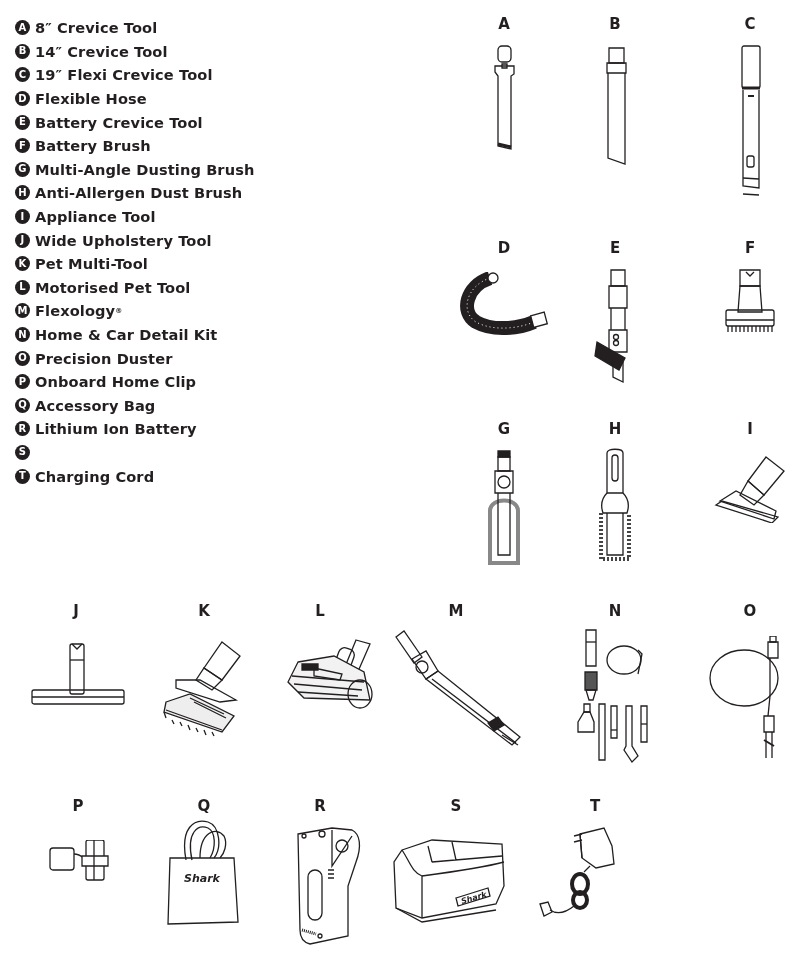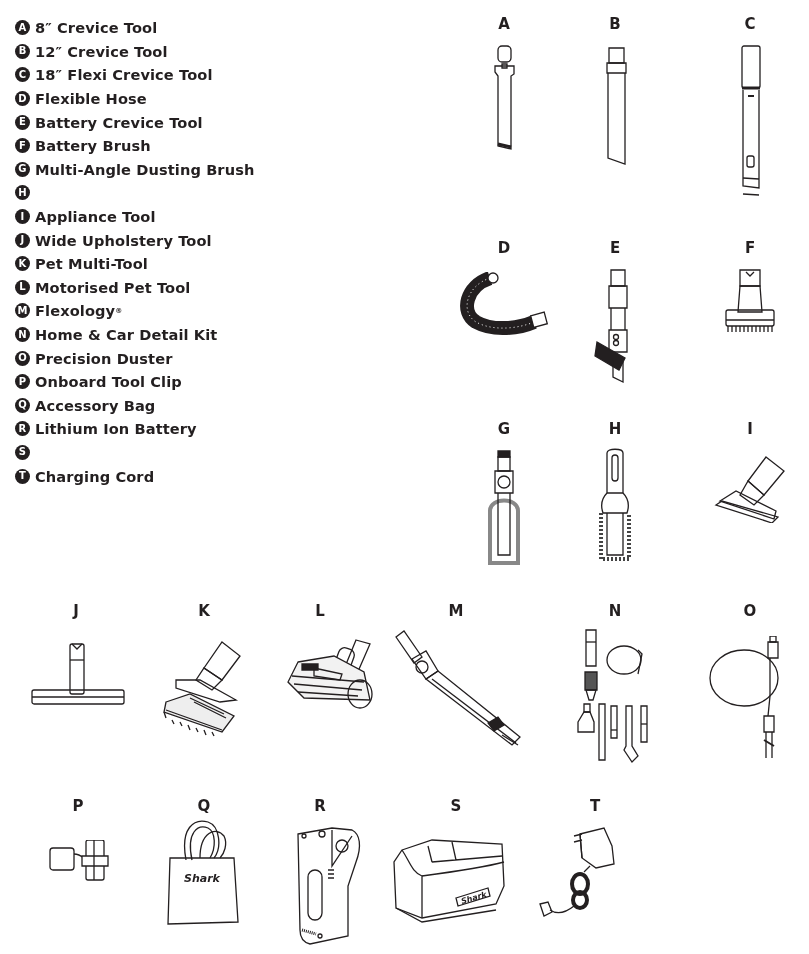--- a/index.html
+++ b/index.html
@@ -16,44 +16,45 @@
 </head>
 <body>
 
 <ul class="list">
   <li>
       <span class="badge">A</span>
       <span>8″ Crevice Tool</span>
     </li>
   <li>
       <span class="badge">B</span>
-      <span>12″ Crevice Tool</span>
+      <span>14″ Crevice Tool</span>
     </li>
   <li>
       <span class="badge">C</span>
-      <span>18″ Flexi Crevice Tool</span>
+      <span>19″ Flexi Crevice Tool</span>
     </li>
   <li>
       <span class="badge">D</span>
       <span>Flexible Hose</span>
     </li>
   <li>
       <span class="badge">E</span>
       <span>Battery Crevice Tool</span>
     </li>
   <li>
       <span class="badge">F</span>
       <span>Battery Brush</span>
     </li>
   <li>
       <span class="badge">G</span>
       <span>Multi-Angle Dusting Brush</span>
     </li>
   <li>
       <span class="badge">H</span>
+      <span>Anti-Allergen Dust Brush</span>
     </li>
   <li>
       <span class="badge">I</span>
       <span>Appliance Tool</span>
     </li>
   <li>
       <span class="badge">J</span>
       <span>Wide Upholstery Tool</span>
     </li>
   <li>
@@ -72,21 +73,21 @@
   <li>
       <span class="badge">N</span>
       <span>Home &amp; Car Detail Kit</span>
     </li>
   <li>
       <span class="badge">O</span>
       <span>Precision Duster</span>
     </li>
   <li>
       <span class="badge">P</span>
-      <span>Onboard Tool Clip</span>
+      <span>Onboard Home Clip</span>
     </li>
   <li>
       <span class="badge">Q</span>
       <span>Accessory Bag</span>
     </li>
   <li>
       <span class="badge">R</span>
       <span>Lithium Ion Battery</span>
     </li>
   <li>

